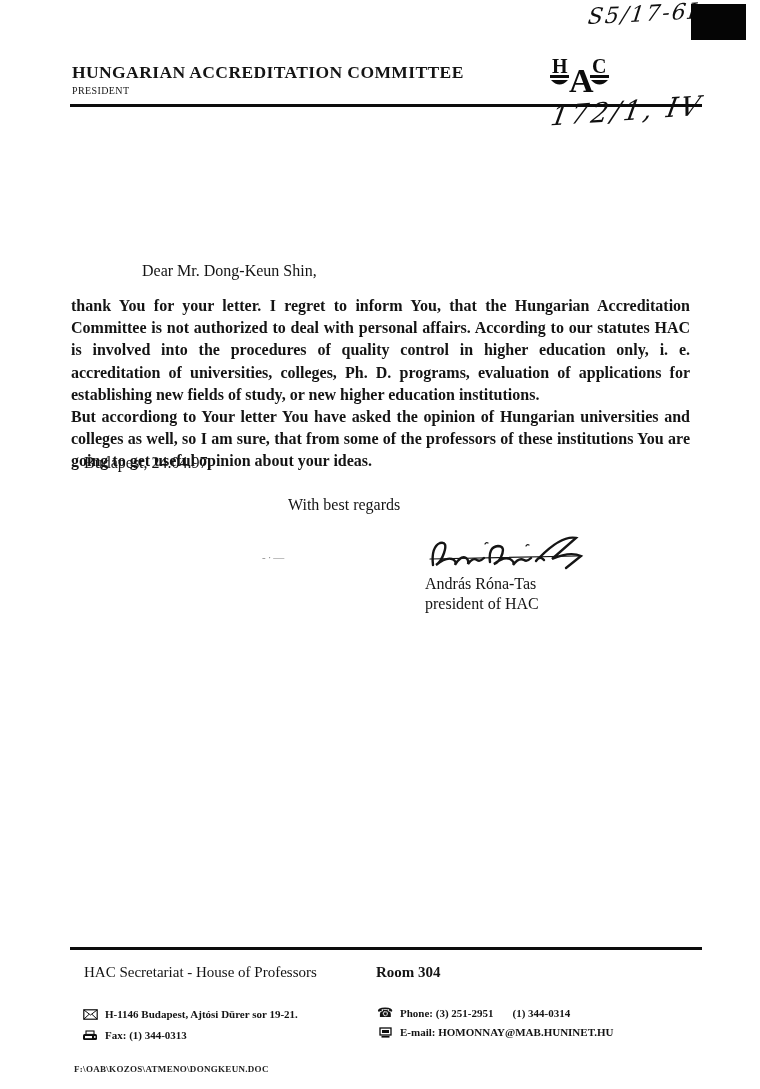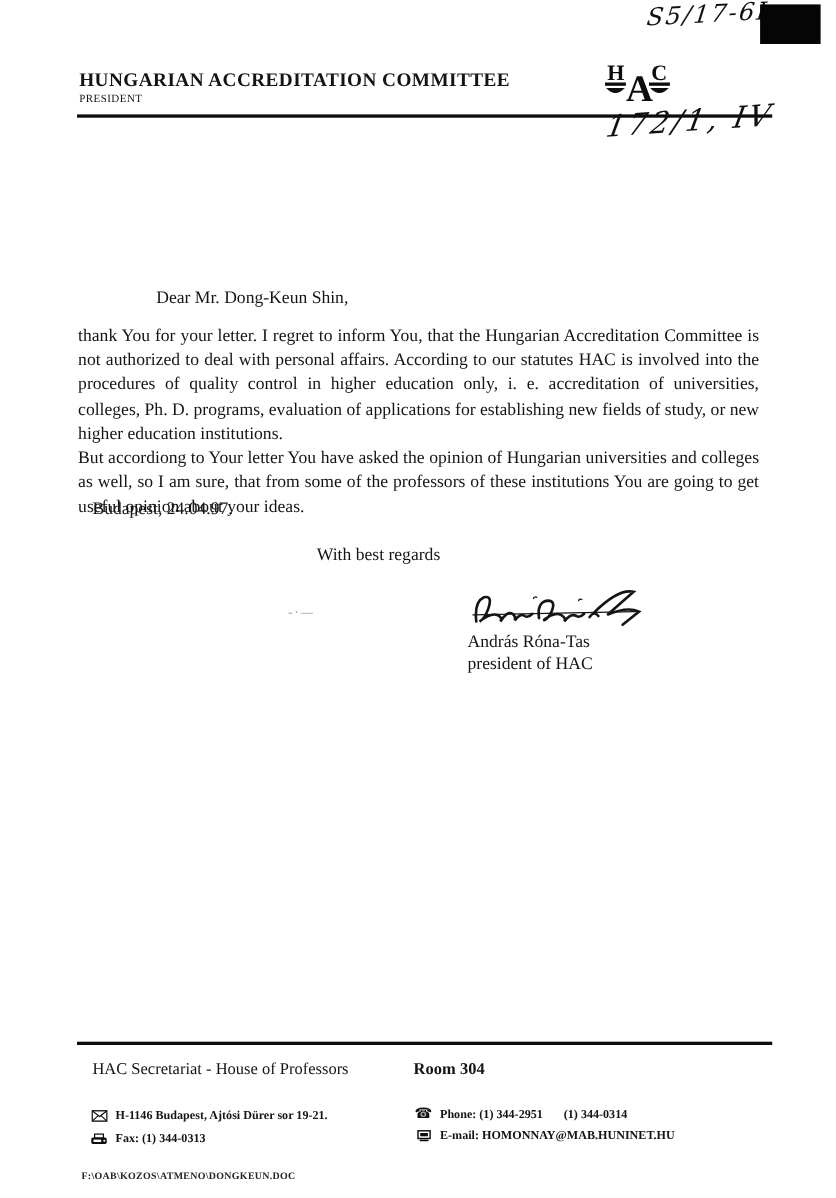--- a/index.html
+++ b/index.html
@@ -55,21 +55,21 @@
   }
   
   .salutation{
     position:absolute;left:142px;top:262px;
     font-size:16px;
   }
   .body-text{
     position:absolute;left:71px;top:295px;width:619px;
     font-size:16px;line-height:22.2px;text-align:justify;
   }
-  .body-text p{margin:0;}
+  .body-text p{margin:0;font-weight:bold;}
   .dateline{
     position:absolute;left:84px;top:454px;font-size:16px;
   }
   .closing{
     position:absolute;left:288px;top:496px;font-size:16px;
   }
   .stray-dash{
     position:absolute;left:262px;top:551px;width:34px;height:2px;
     color:#8a8a8a;font-size:11px;letter-spacing:2px;
   }
@@ -184,21 +184,21 @@
         <rect x="4" y="1" width="8" height="3.4" fill="#ffffff" stroke="#0c0c0c" stroke-width="1.1"></rect>
         <rect x="3" y="6" width="7" height="2.2" fill="#ffffff"></rect>
         <circle cx="12.8" cy="7" r="0.9" fill="#ffffff"></circle>
       </svg>
     </span>
     <span>Fax: (1) 344-0313</span>
   </div>
 
   <div class="contact c-phone">
     <span class="ic phone-glyph">☎</span>
-    <span>Phone: (1) 344-2951</span>
+    <span>Phone: (3) 251-2951</span>
     <span class="phone2">(1) 344-0314</span>
   </div>
 
   <div class="contact c-email">
     <span class="ic">
       <svg width="13" height="11" viewBox="0 0 13 11">
         <rect x="1" y="1" width="11" height="7" fill="none" stroke="#0c0c0c" stroke-width="1.3"></rect>
         <rect x="3" y="3" width="7" height="3" fill="#0c0c0c"></rect>
         <rect x="2.5" y="9" width="8" height="1.6" fill="#0c0c0c"></rect>
       </svg>

